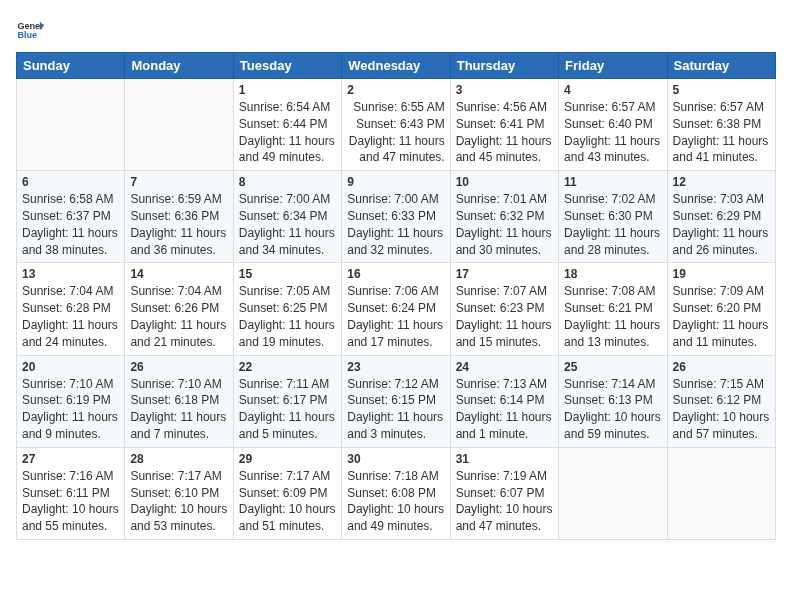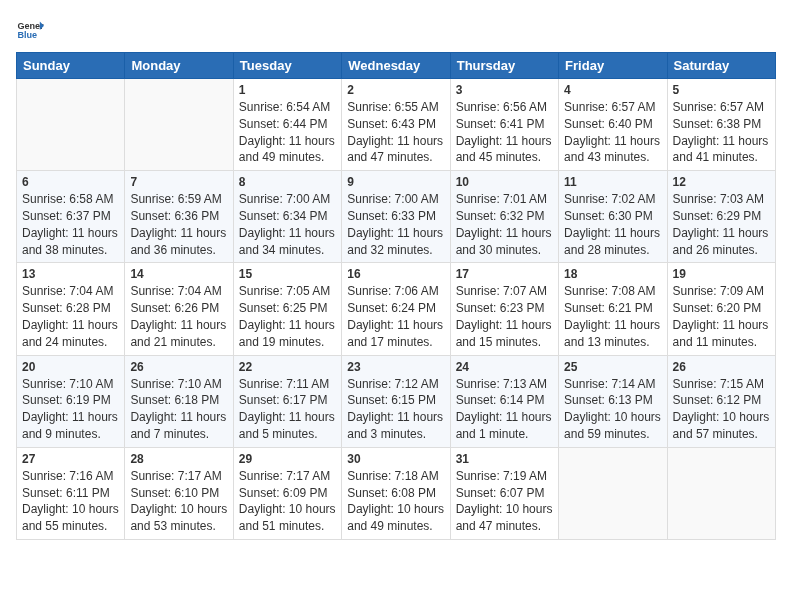--- a/index.html
+++ b/index.html
@@ -118,27 +118,27 @@
         <td class="empty-cell"></td>
         <td class="empty-cell"></td>
         <td>
           <span class="day-number">1</span>
           <div class="day-info" style="white-space: pre-line;">Sunrise: 6:54 AM
 Sunset: 6:44 PM
 Daylight: 11 hours and 49 minutes.</div>
         </td>
         <td>
           <span class="day-number">2</span>
-          <div class="day-info" style="white-space: pre-line;">Sunrise: 6:55 AM
+          <div class="day-info" style="white-space: pre-line; text-align: right;">Sunrise: 6:55 AM
 Sunset: 6:43 PM
 Daylight: 11 hours and 47 minutes.</div>
         </td>
         <td>
           <span class="day-number">3</span>
-          <div class="day-info" style="white-space: pre-line;">Sunrise: 6:56 AM
+          <div class="day-info" style="white-space: pre-line;">Sunrise: 4:56 AM
 Sunset: 6:41 PM
 Daylight: 11 hours and 45 minutes.</div>
         </td>
         <td>
           <span class="day-number">4</span>
           <div class="day-info" style="white-space: pre-line;">Sunrise: 6:57 AM
 Sunset: 6:40 PM
 Daylight: 11 hours and 43 minutes.</div>
         </td>
         <td>

